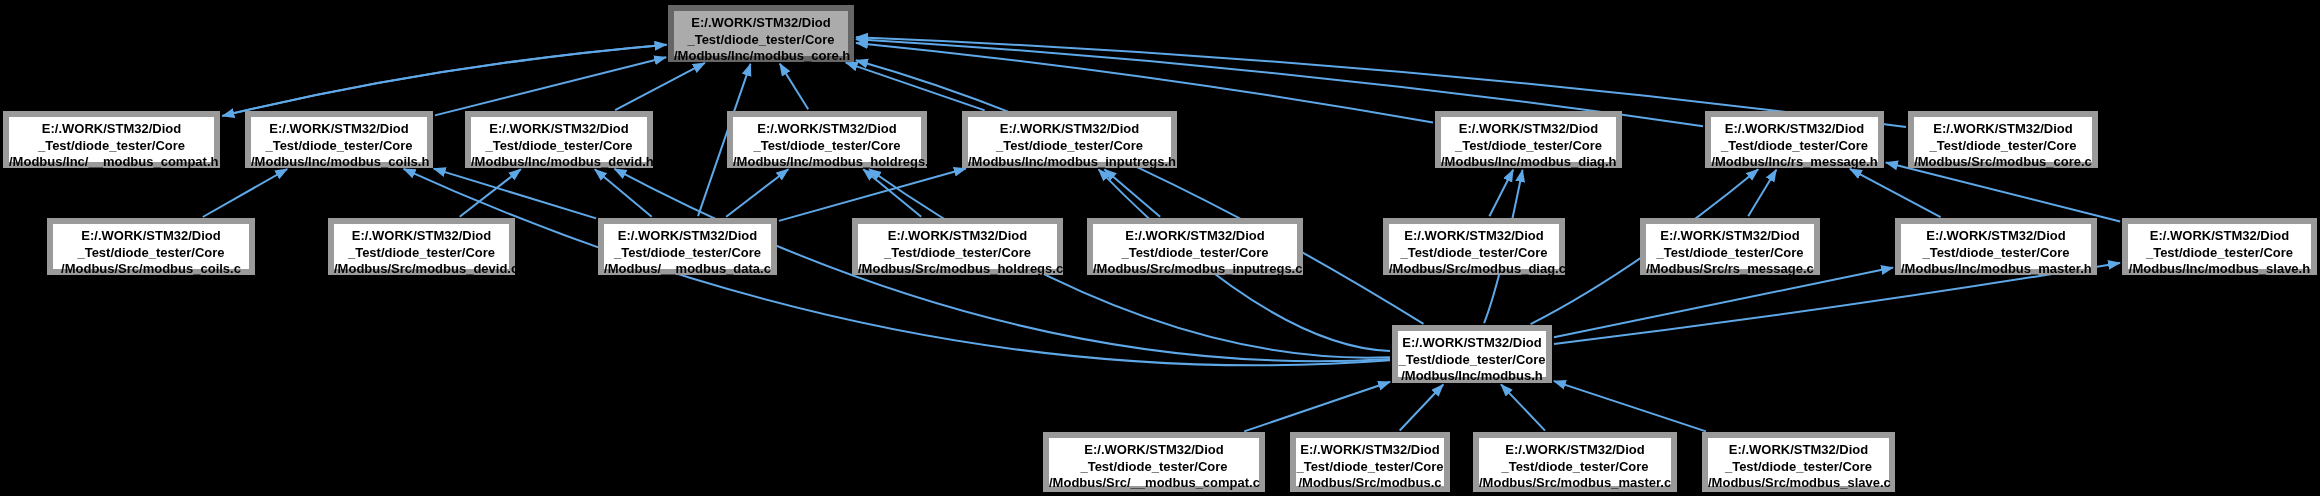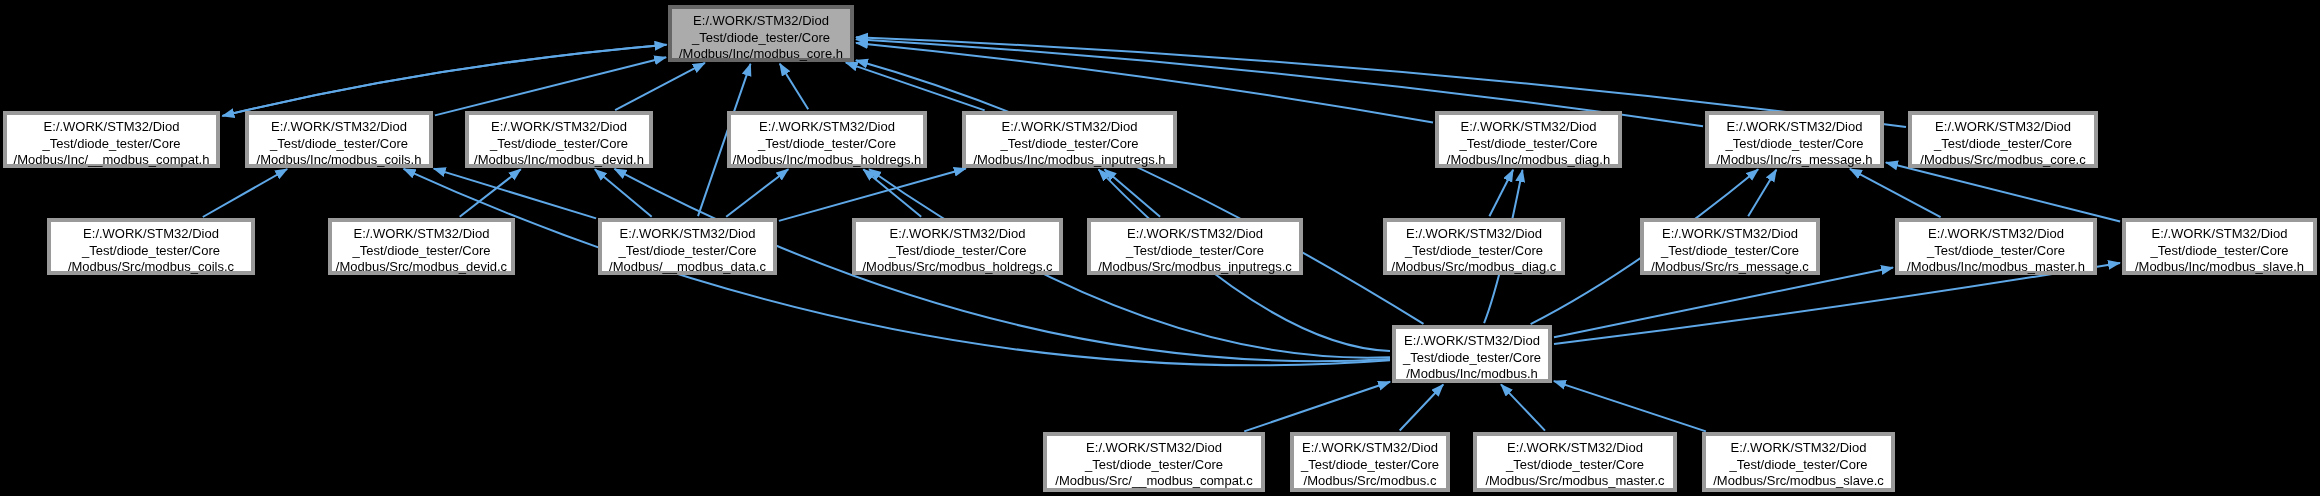--- a/index.html
+++ b/index.html
@@ -1,21 +1,21 @@
 <!DOCTYPE html>
 <html><head>
 <meta charset="utf-8">
 <style>
   html,body{margin:0;padding:0;background:#000;}
   #canvas{position:relative;width:2320px;height:496px;background:#000;overflow:hidden;
           font-family:"Liberation Sans",sans-serif;}
   #edge-layer{position:absolute;left:0;top:0;z-index:1;}
   .node{position:absolute;z-index:2;box-sizing:border-box;background:#fff;
-        border:4px solid #be185d;color:#000;text-align:center;
-        padding-top:4px;cursor:pointer;}
+        border:6px solid #be185d;color:#000;text-align:center;
+        padding-top:4px;cursor:pointer;font-weight:bold;}
   .node.root{background:#ababab;border-color:#666;}
   .node .ln{display:block;font-size:13px;line-height:16.5px;white-space:nowrap;}
 </style>
 </head>
 <body>
 
 <div id="canvas">
   <svg id="edge-layer" width="2320" height="496">
     <defs>
       <marker id="arrow" markerUnits="userSpaceOnUse" markerWidth="14" markerHeight="12" refX="12" refY="5" orient="auto">

